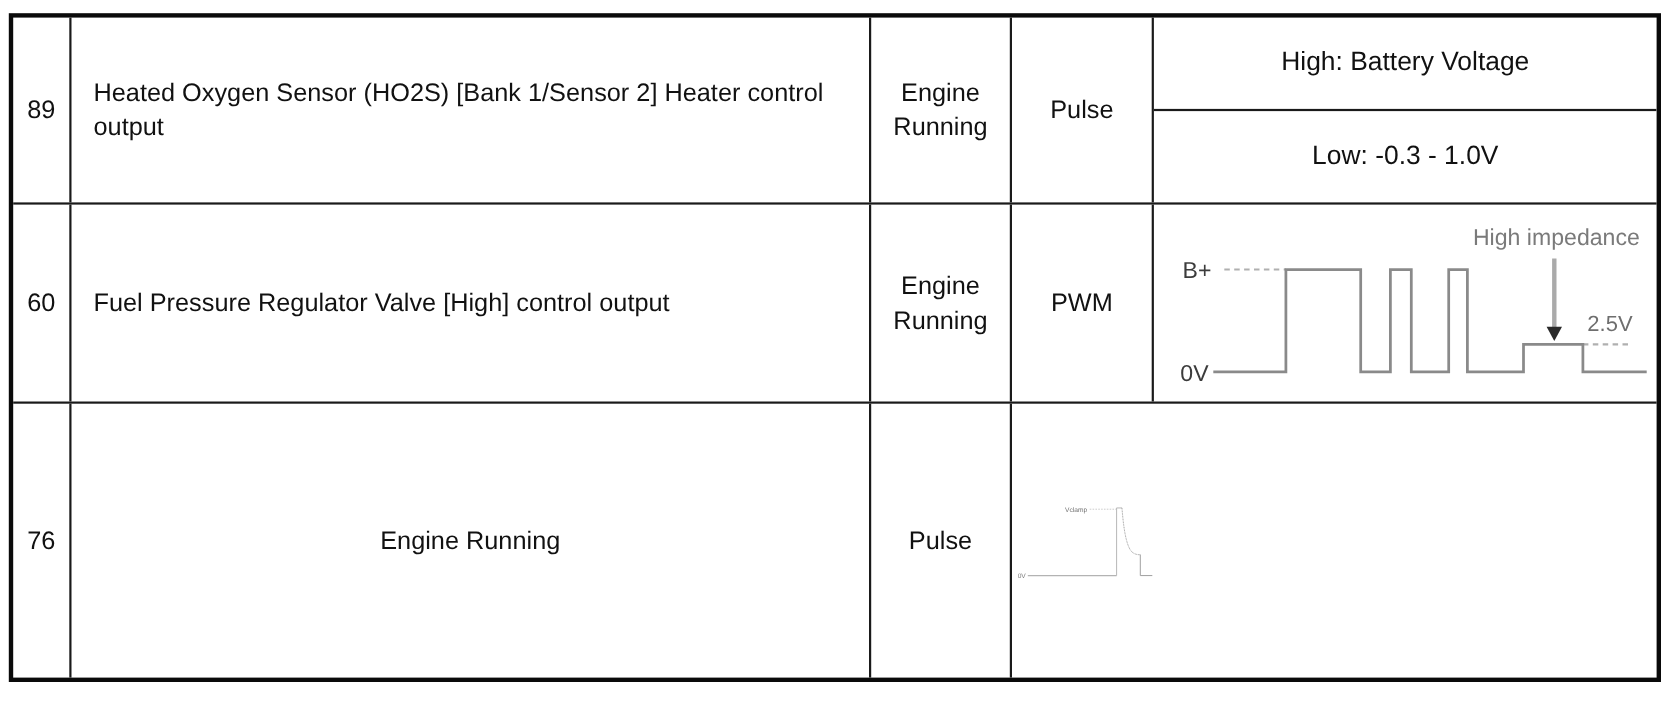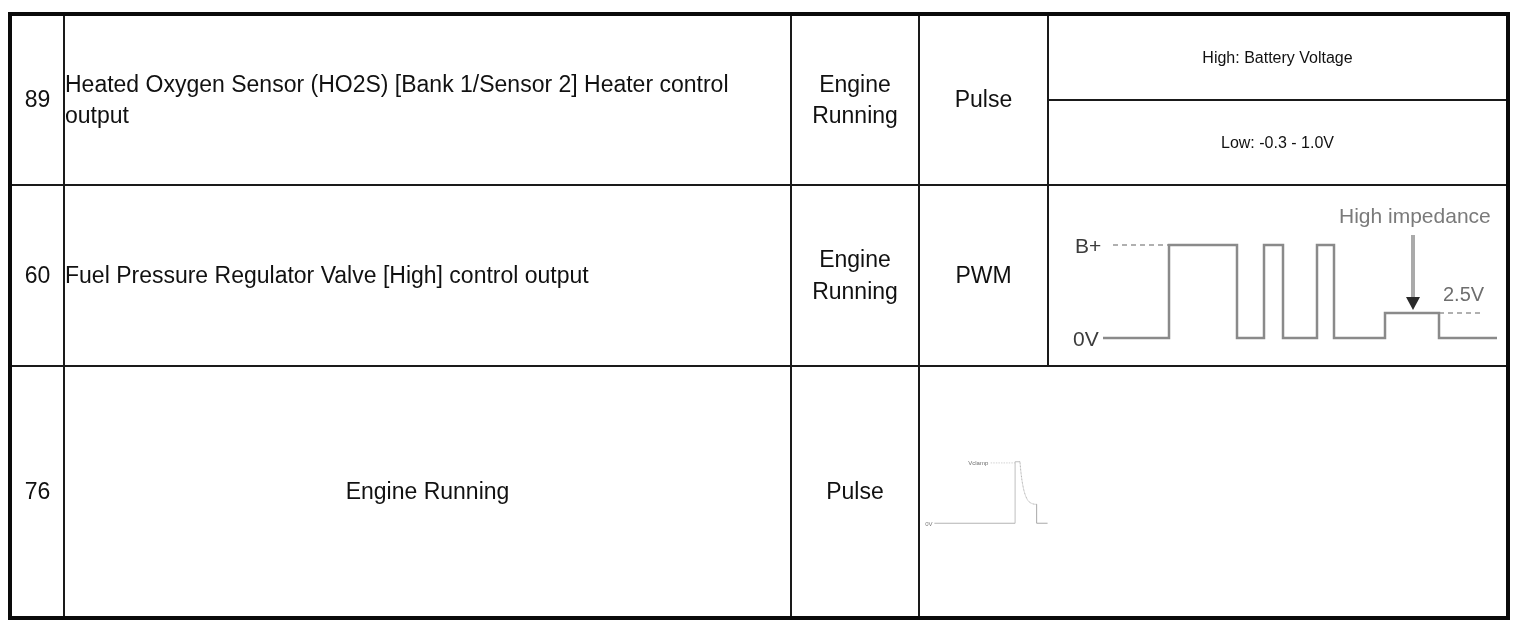--- a/index.html
+++ b/index.html
@@ -35,34 +35,34 @@
     justify-content: center;
     font-size: 23px;
     line-height: 1.35;
     text-align: center;
     overflow: hidden;
   }
   .cell:last-child { border-right: none; }
   .cell.desc {
     justify-content: flex-start;
     text-align: left;
-    padding: 4px 10px 4px 0;
+    padding: 4px 10px 4px 20px;
   }
   .cell.spec { padding: 0; align-items: stretch; justify-content: stretch; }
   .spec-stack {
     display: flex;
     flex-direction: column;
     width: 100%;
   }
   .spec-line {
     flex: 1;
     display: flex;
     align-items: center;
     justify-content: center;
-    font-size: 16px;
+    font-size: 24px;
     border-bottom: 2px solid #1a1a1a;
   }
   .spec-line:last-child { border-bottom: none; }
   .wave-wrap {
     width: 100%; height: 100%;
     display: flex; align-items: center; justify-content: center;
   }
   svg text {
     font-family: "Liberation Sans", sans-serif;
   }

